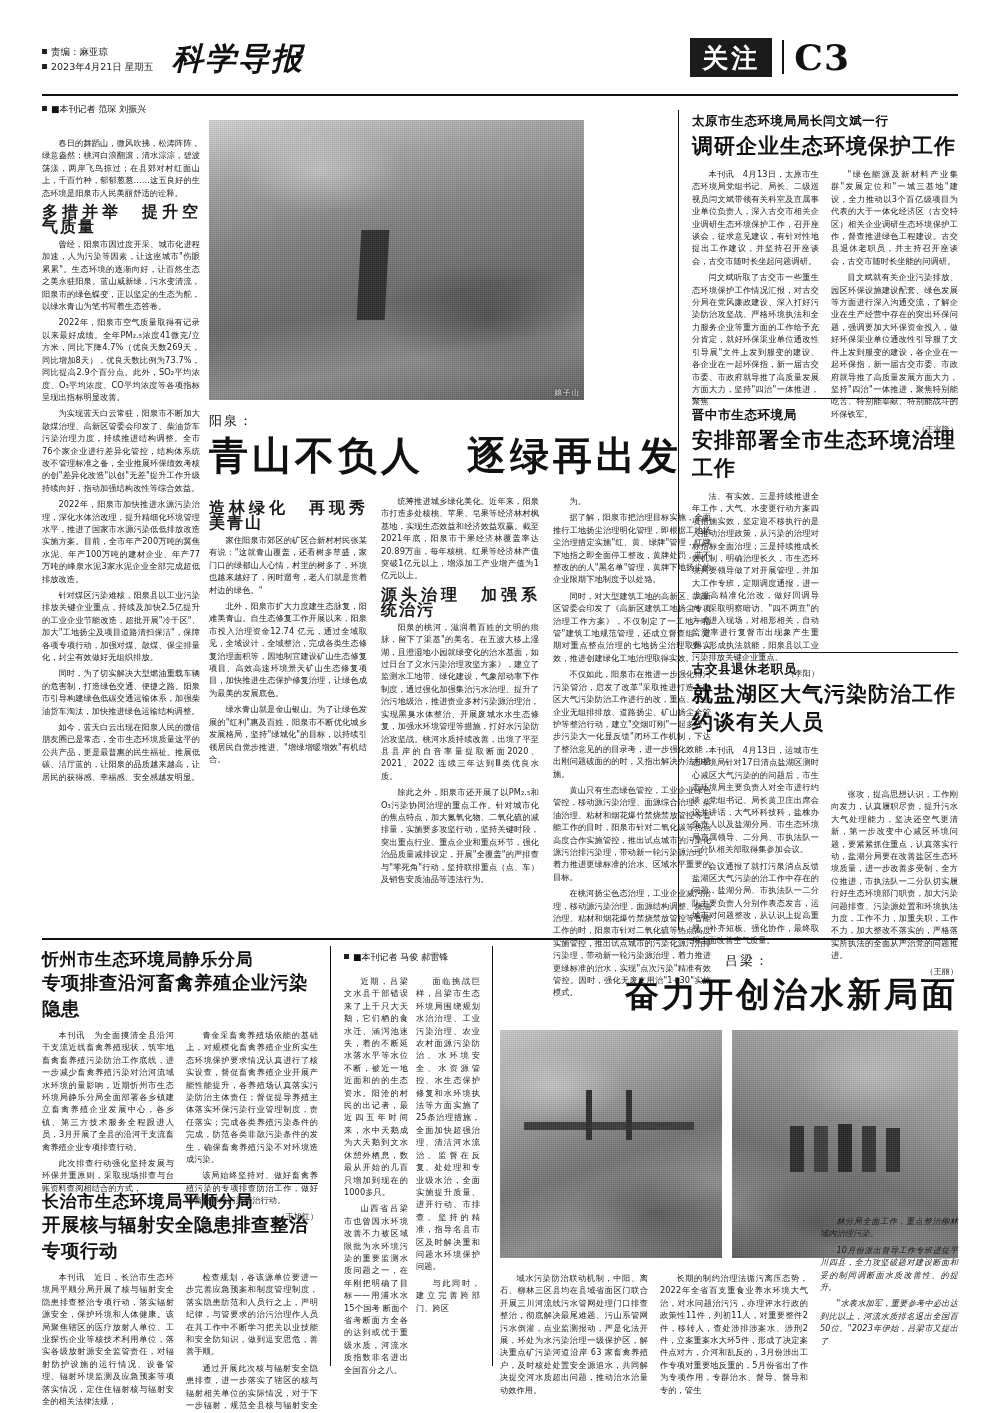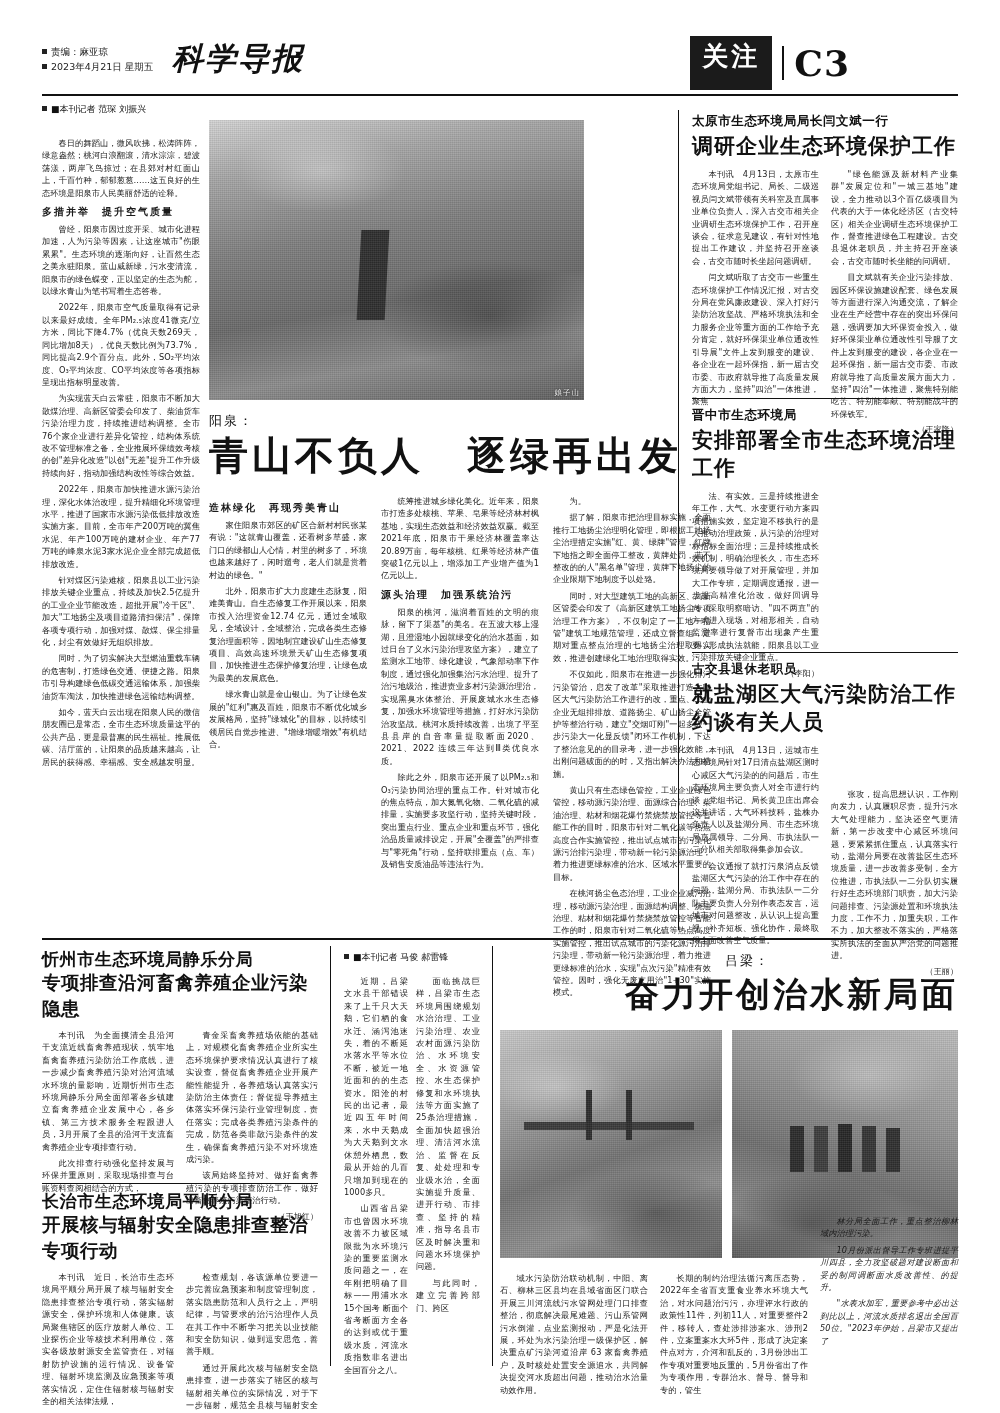--- a/index.html
+++ b/index.html
@@ -6,29 +6,29 @@
   body{width:1000px;height:1413px;font-family:"DejaVu Sans","Liberation Sans",sans-serif;color:#111;position:relative;overflow:hidden;}
   .page{position:relative;width:1000px;height:1413px;background:#fff;}
 
   
   .masthead{position:absolute;left:0;top:0;width:884px;height:92px;}
   .mh-meta{position:absolute;left:42px;top:44px;font-size:9.5px;line-height:15px;color:#222;}
   .mh-meta div{white-space:nowrap;}
   .mh-meta .sq{display:inline-block;width:5px;height:5px;background:#222;margin-right:4px;vertical-align:1px;}
   .mh-title{position:absolute;left:172px;top:38px;font-family:"DejaVu Serif","Liberation Serif",serif;font-weight:bold;font-size:31px;letter-spacing:2px;color:#111;font-style:italic;}
   .mh-right{position:absolute;right:34px;top:36px;display:flex;align-items:center;gap:10px;}
-  .mh-tag{background:#1b1b1b;color:#fff;font-family:"DejaVu Serif","Liberation Serif",serif;font-size:26px;font-weight:bold;letter-spacing:3px;padding:3px 12px 16px 12px;}
+  .mh-tag{background:#1b1b1b;color:#fff;font-family:"DejaVu Serif","Liberation Serif",serif;font-size:26px;font-weight:bold;letter-spacing:3px;padding:3px 12px 1px 12px;}
   .mh-bar{width:2px;height:34px;background:#111;}
   .mh-page{font-family:"DejaVu Serif","Liberation Serif",serif;font-size:36px;font-weight:bold;letter-spacing:1px;}
   .rule{position:absolute;left:42px;width:916px;height:2px;background:#111;}
   .byline{font-size:9px;line-height:14px;color:#111;white-space:nowrap;}
   .byline .sq{display:inline-block;width:5px;height:5px;background:#222;margin-right:4px;vertical-align:1px;}
   .body-col{font-size:8.2px;line-height:12.4px;color:#1a1a1a;text-align:justify;text-justify:inter-character;letter-spacing:.1px;}
   .body-col p{margin:0 0 4px 0;text-indent:2em;}
-  .sub-h{font-size:10px;font-weight:bold;line-height:15px;margin:5px 0 4px 0;letter-spacing:2px;}
+  .sub-h{font-size:16px;font-weight:bold;line-height:15px;margin:5px 0 4px 0;letter-spacing:2px;}
 
   
   .main-art{position:absolute;left:42px;top:102px;width:542px;}
   .photo{background:#9a9a9a;position:relative;overflow:hidden;}
   .photo .cap{position:absolute;right:4px;bottom:2px;color:#fff;font-size:7.5px;letter-spacing:1px;text-shadow:0 0 2px #000;}
 
   .kicker{font-size:13px;letter-spacing:2px;margin-top:8px;}
   .headline{font-family:"DejaVu Serif","Liberation Serif",serif;font-weight:bold;font-size:39px;letter-spacing:4px;line-height:46px;margin-top:2px;white-space:nowrap;}
 
   

